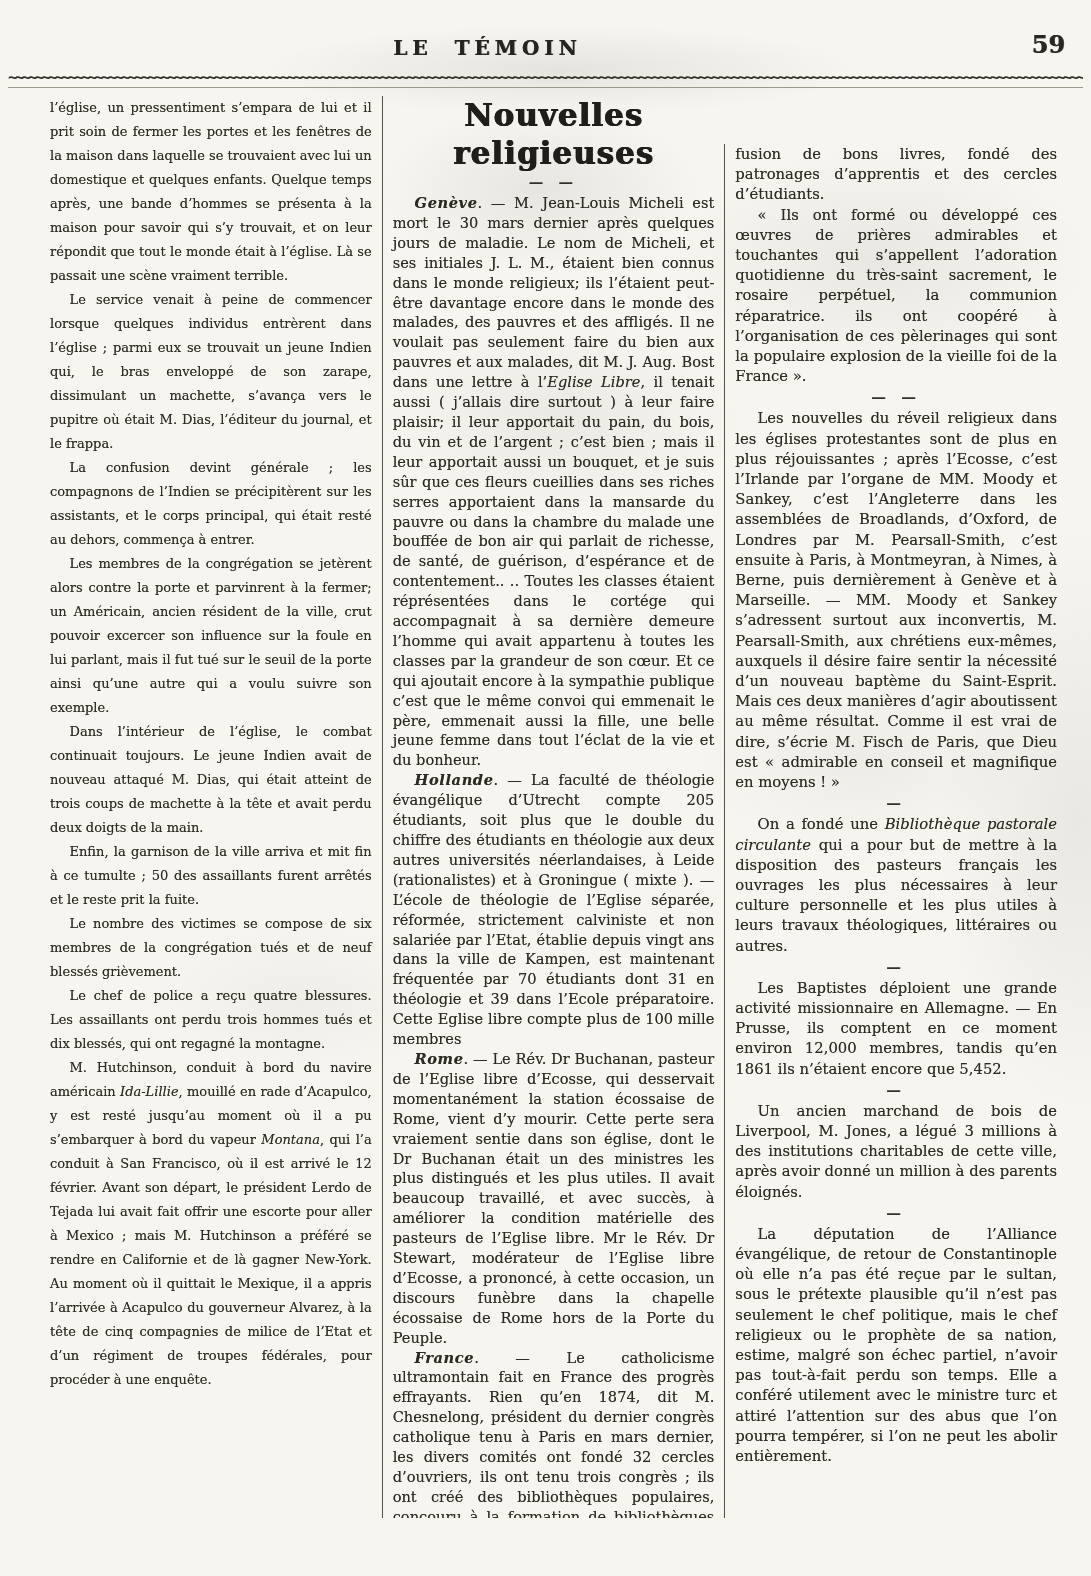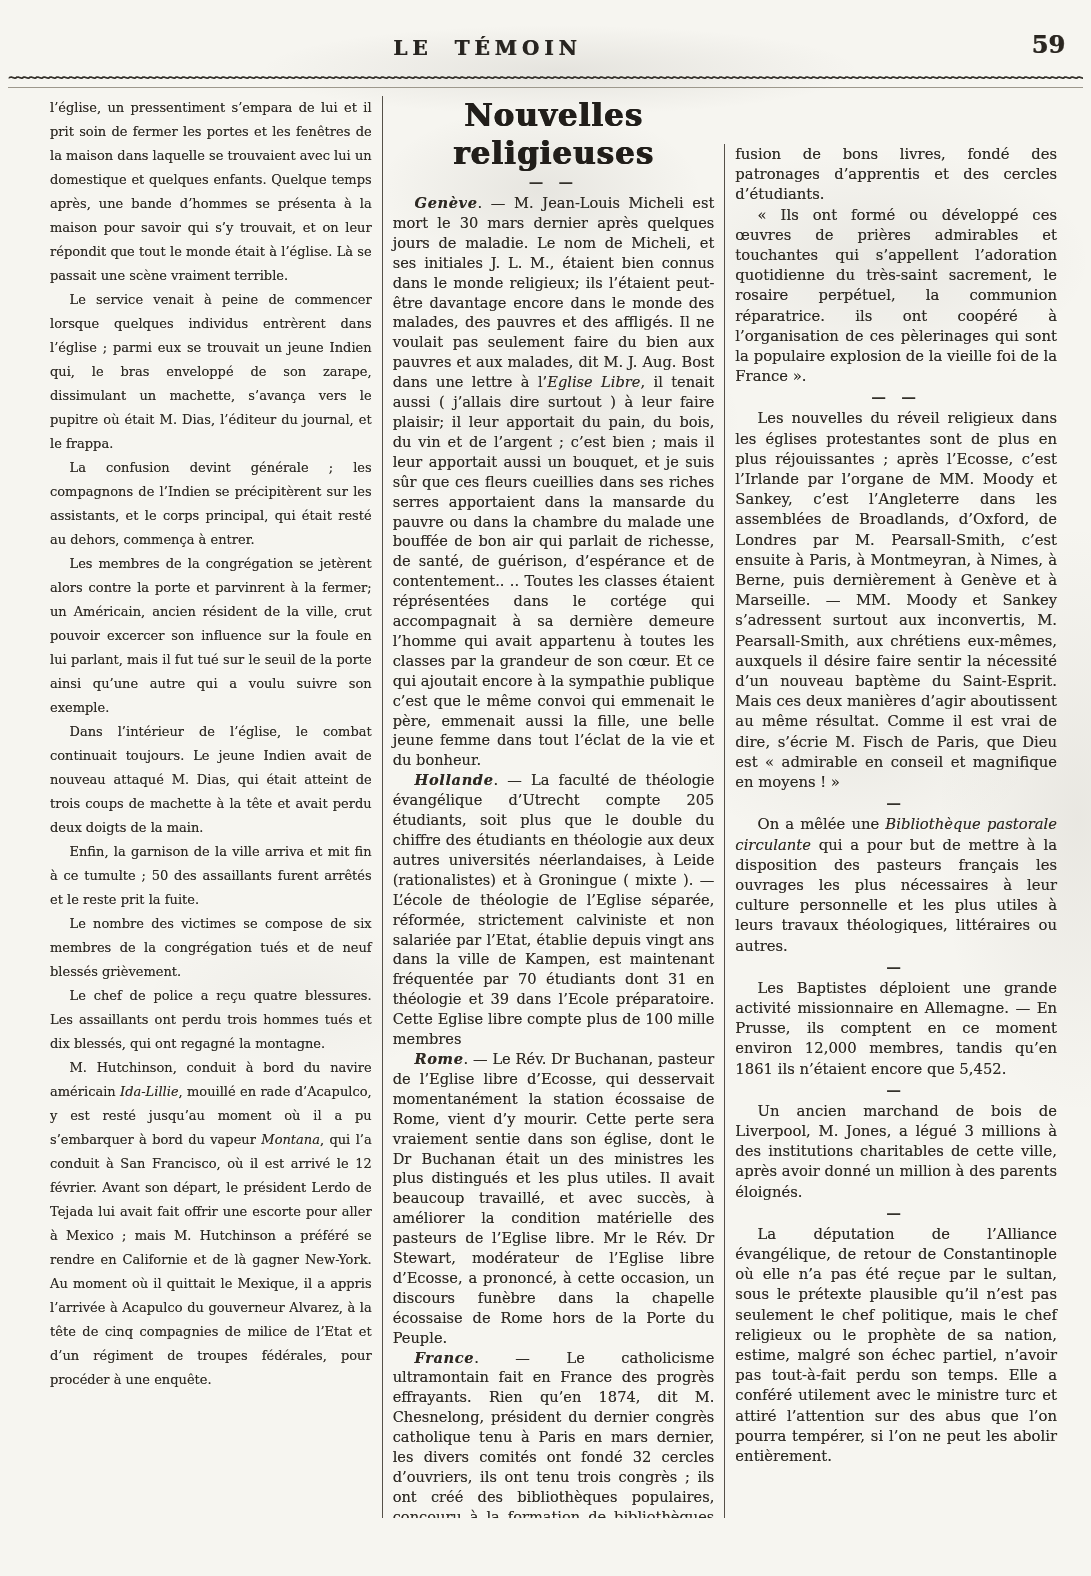--- a/index.html
+++ b/index.html
@@ -96,21 +96,21 @@
         <p class="para"><span class="seg seg-lead">Hollande</span><span class="seg">. — La faculté de théologie évangélique d’Utrecht compte 205 étudiants, soit plus que le double du chiffre des étudiants en théologie aux deux autres universités néerlandaises, à Leide (rationalistes) et à Groningue ( mixte ). — L’école de théologie de l’Eglise séparée, réformée, strictement calviniste et non salariée par l’Etat, établie depuis vingt ans dans la ville de Kampen, est maintenant fréquentée par 70 étudiants dont 31 en théologie et 39 dans l’Ecole préparatoire. Cette Eglise libre compte plus de 100 mille membres</span></p>
         <p class="para"><span class="seg seg-lead">Rome</span><span class="seg">. — Le Rév. Dr Buchanan, pasteur de l’Eglise libre d’Ecosse, qui desservait momentanément la station écossaise de Rome, vient d’y mourir. Cette perte sera vraiement sentie dans son église, dont le Dr Buchanan était un des ministres les plus distingués et les plus utiles. Il avait beaucoup travaillé, et avec succès, à améliorer la condition matérielle des pasteurs de l’Eglise libre. Mr le Rév. Dr Stewart, modérateur de l’Eglise libre d’Ecosse, a prononcé, à cette occasion, un discours funèbre dans la chapelle écossaise de Rome hors de la Porte du Peuple.</span></p>
         <p class="para"><span class="seg seg-lead">France</span><span class="seg">. — Le catholicisme ultramontain fait en France des progrès effrayants. Rien qu’en 1874, dit M. Chesnelong, président du dernier congrès catholique tenu à Paris en mars dernier, les divers comités ont fondé 32 cercles d’ouvriers, ils ont tenu trois congrès ; ils ont créé des bibliothèques populaires, concouru à la formation de bibliothèques militaires, favorisé la dif-</span></p>
       </div>
     <div class="column col-2">
         <p class="para no-indent"><span class="seg">fusion de bons livres, fondé des patronages d’apprentis et des cercles d’étudiants.</span></p>
         <p class="para"><span class="seg">« Ils ont formé ou développé ces œuvres de prières admirables et touchantes qui s’appellent l’adoration quotidienne du très-saint sacrement, le rosaire perpétuel, la communion réparatrice. ils ont coopéré à l’organisation de ces pèlerinages qui sont la populaire explosion de la vieille foi de la France ».</span></p>
         <div class="divider">— —</div>
         <p class="para"><span class="seg">Les nouvelles du réveil religieux dans les églises protestantes sont de plus en plus réjouissantes ; après l’Ecosse, c’est l’Irlande par l’organe de MM. Moody et Sankey, c’est l’Angleterre dans les assemblées de Broadlands, d’Oxford, de Londres par M. Pearsall-Smith, c’est ensuite à Paris, à Montmeyran, à Nimes, à Berne, puis dernièrement à Genève et à Marseille. — MM. Moody et Sankey s’adressent surtout aux inconvertis, M. Pearsall-Smith, aux chrétiens eux-mêmes, auxquels il désire faire sentir la nécessité d’un nouveau baptème du Saint-Esprit. Mais ces deux manières d’agir aboutissent au même résultat. Comme il est vrai de dire, s’écrie M. Fisch de Paris, que Dieu est « admirable en conseil et magnifique en moyens ! »</span></p>
         <div class="divider">—</div>
-        <p class="para"><span class="seg">On a mêlée une </span><span class="seg seg-i">Bibliothèque pastorale circulante</span><span class="seg"> qui a pour but de mettre à la disposition des pasteurs français les ouvrages les plus nécessaires à leur culture personnelle et les plus utiles à leurs travaux théologiques, littéraires ou autres.</span></p>
+        <p class="para"><span class="seg">On a fondé une </span><span class="seg seg-i">Bibliothèque pastorale circulante</span><span class="seg"> qui a pour but de mettre à la disposition des pasteurs français les ouvrages les plus nécessaires à leur culture personnelle et les plus utiles à leurs travaux théologiques, littéraires ou autres.</span></p>
         <div class="divider">—</div>
         <p class="para"><span class="seg">Les Baptistes déploient une grande activité missionnaire en Allemagne. — En Prusse, ils comptent en ce moment environ 12,000 membres, tandis qu’en 1861 ils n’étaient encore que 5,452.</span></p>
         <div class="divider">—</div>
         <p class="para"><span class="seg">Un ancien marchand de bois de Liverpool, M. Jones, a légué 3 millions à des institutions charitables de cette ville, après avoir donné un million à des parents éloignés.</span></p>
         <div class="divider">—</div>
         <p class="para"><span class="seg">La députation de l’Alliance évangélique, de retour de Constantinople où elle n’a pas été reçue par le sultan, sous le prétexte plausible qu’il n’est pas seulement le chef politique, mais le chef religieux ou le prophète de sa nation, estime, malgré son échec partiel, n’avoir pas tout-à-fait perdu son temps. Elle a conféré utilement avec le ministre turc et attiré l’attention sur des abus que l’on pourra tempérer, si l’on ne peut les abolir entièrement.</span></p>
       </div>
   </div>
 
 </div>

